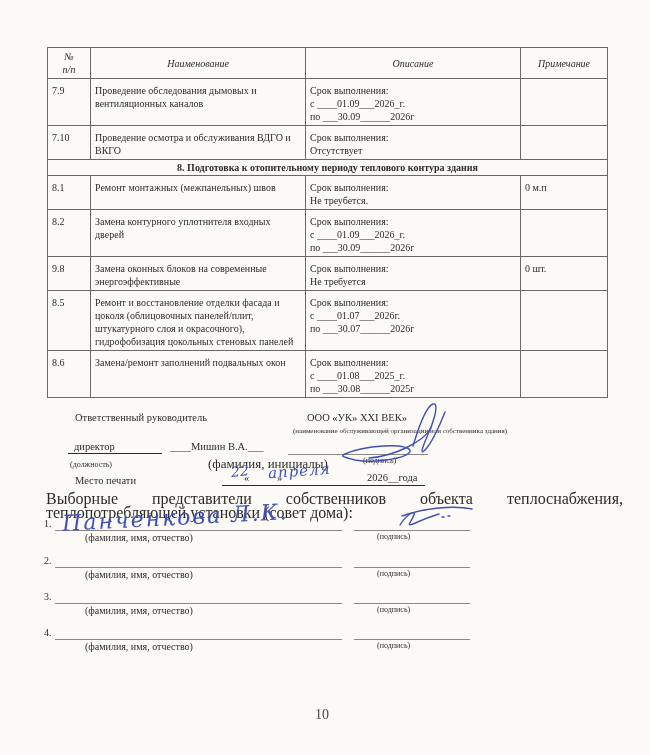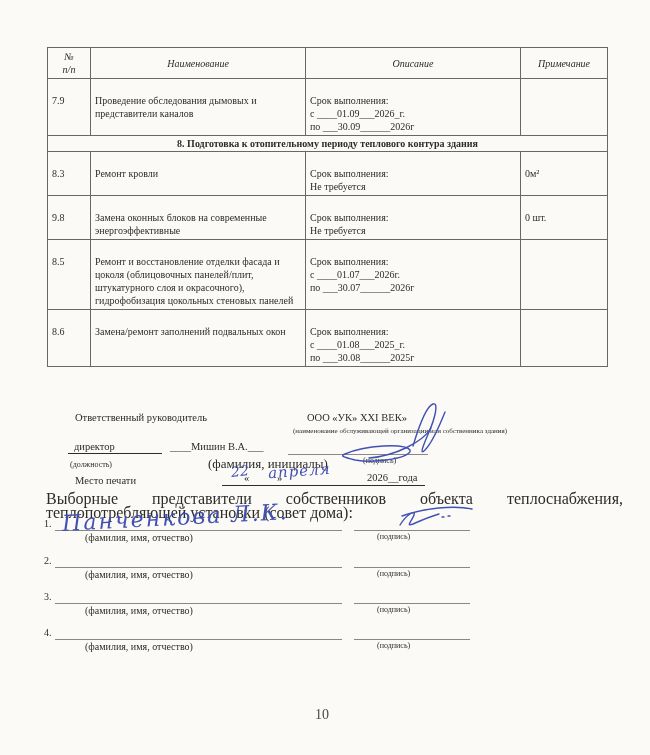--- a/index.html
+++ b/index.html
@@ -14,21 +14,21 @@
   .page{position:relative;width:650px;height:755px;}
 
   
   table.doc{
     position:absolute;left:47px;top:47px;width:560px;
     border-collapse:collapse;table-layout:fixed;
   }
   table.doc th,table.doc td{
     border:1px solid var(--border);
     font-size:10px;line-height:13px;
-    padding:15px 4px 2px 4px;vertical-align:top;
+    padding:5px 4px 2px 4px;vertical-align:top;
   }
   table.doc th{
     font-style:italic;font-weight:normal;text-align:center;vertical-align:middle;
     padding:2px 2px;
   }
   .pre{white-space:pre-line;}
   td.c-num{text-align:left;padding-left:5px;}
   tr.section-row td{
     font-weight:bold;text-align:center;font-size:10px;padding:1px 2px;
     white-space:nowrap;overflow:hidden;
@@ -76,35 +76,50 @@
     <tbody>
         <tr>
       <th class="pre">№
 п/п</th>
       <th>Наименование</th>
       <th>Описание</th>
       <th>Примечание</th>
     </tr>
     <tr>
       <td class="c-num">7.9</td>
-      <td>Проведение обследования дымовых и представители каналов</td>
+      <td>Проведение обследования дымовых и вентиляционных каналов</td>
       <td class="pre">Срок выполнения:
 с ____01.09___2026_г.
 по ___30.09______2026г</td>
       <td></td>
     </tr>
+    <tr>
+      <td class="c-num">7.10</td>
+      <td>Проведение осмотра и обслуживания ВДГО и ВКГО</td>
+      <td class="pre">Срок выполнения:
+Отсутствует</td>
+      <td></td>
+    </tr>
     <tr class="section-row">
       <td colspan="4">8. Подготовка к отопительному периоду теплового контура здания</td>
     </tr>
     <tr>
-      <td class="c-num">8.3</td>
-      <td>Ремонт кровли</td>
-      <td class="pre">Срок выполнения:
-Не требуется</td>
-      <td>0м²</td>
+      <td class="c-num">8.1</td>
+      <td>Ремонт монтажных (межпанельных) швов</td>
+      <td class="pre">Срок выполнения:
+Не треубется.</td>
+      <td>0 м.п</td>
+    </tr>
+    <tr>
+      <td class="c-num">8.2</td>
+      <td>Замена контурного уплотнителя входных дверей</td>
+      <td class="pre">Срок выполнения:
+с ____01.09___2026_г.
+по ___30.09______2026г</td>
+      <td></td>
     </tr>
     <tr>
       <td class="c-num">9.8</td>
       <td>Замена оконных блоков на современные энергоэффективные</td>
       <td class="pre">Срок выполнения:
 Не требуется</td>
       <td>0 шт.</td>
     </tr>
     <tr>
       <td class="c-num">8.5</td>

